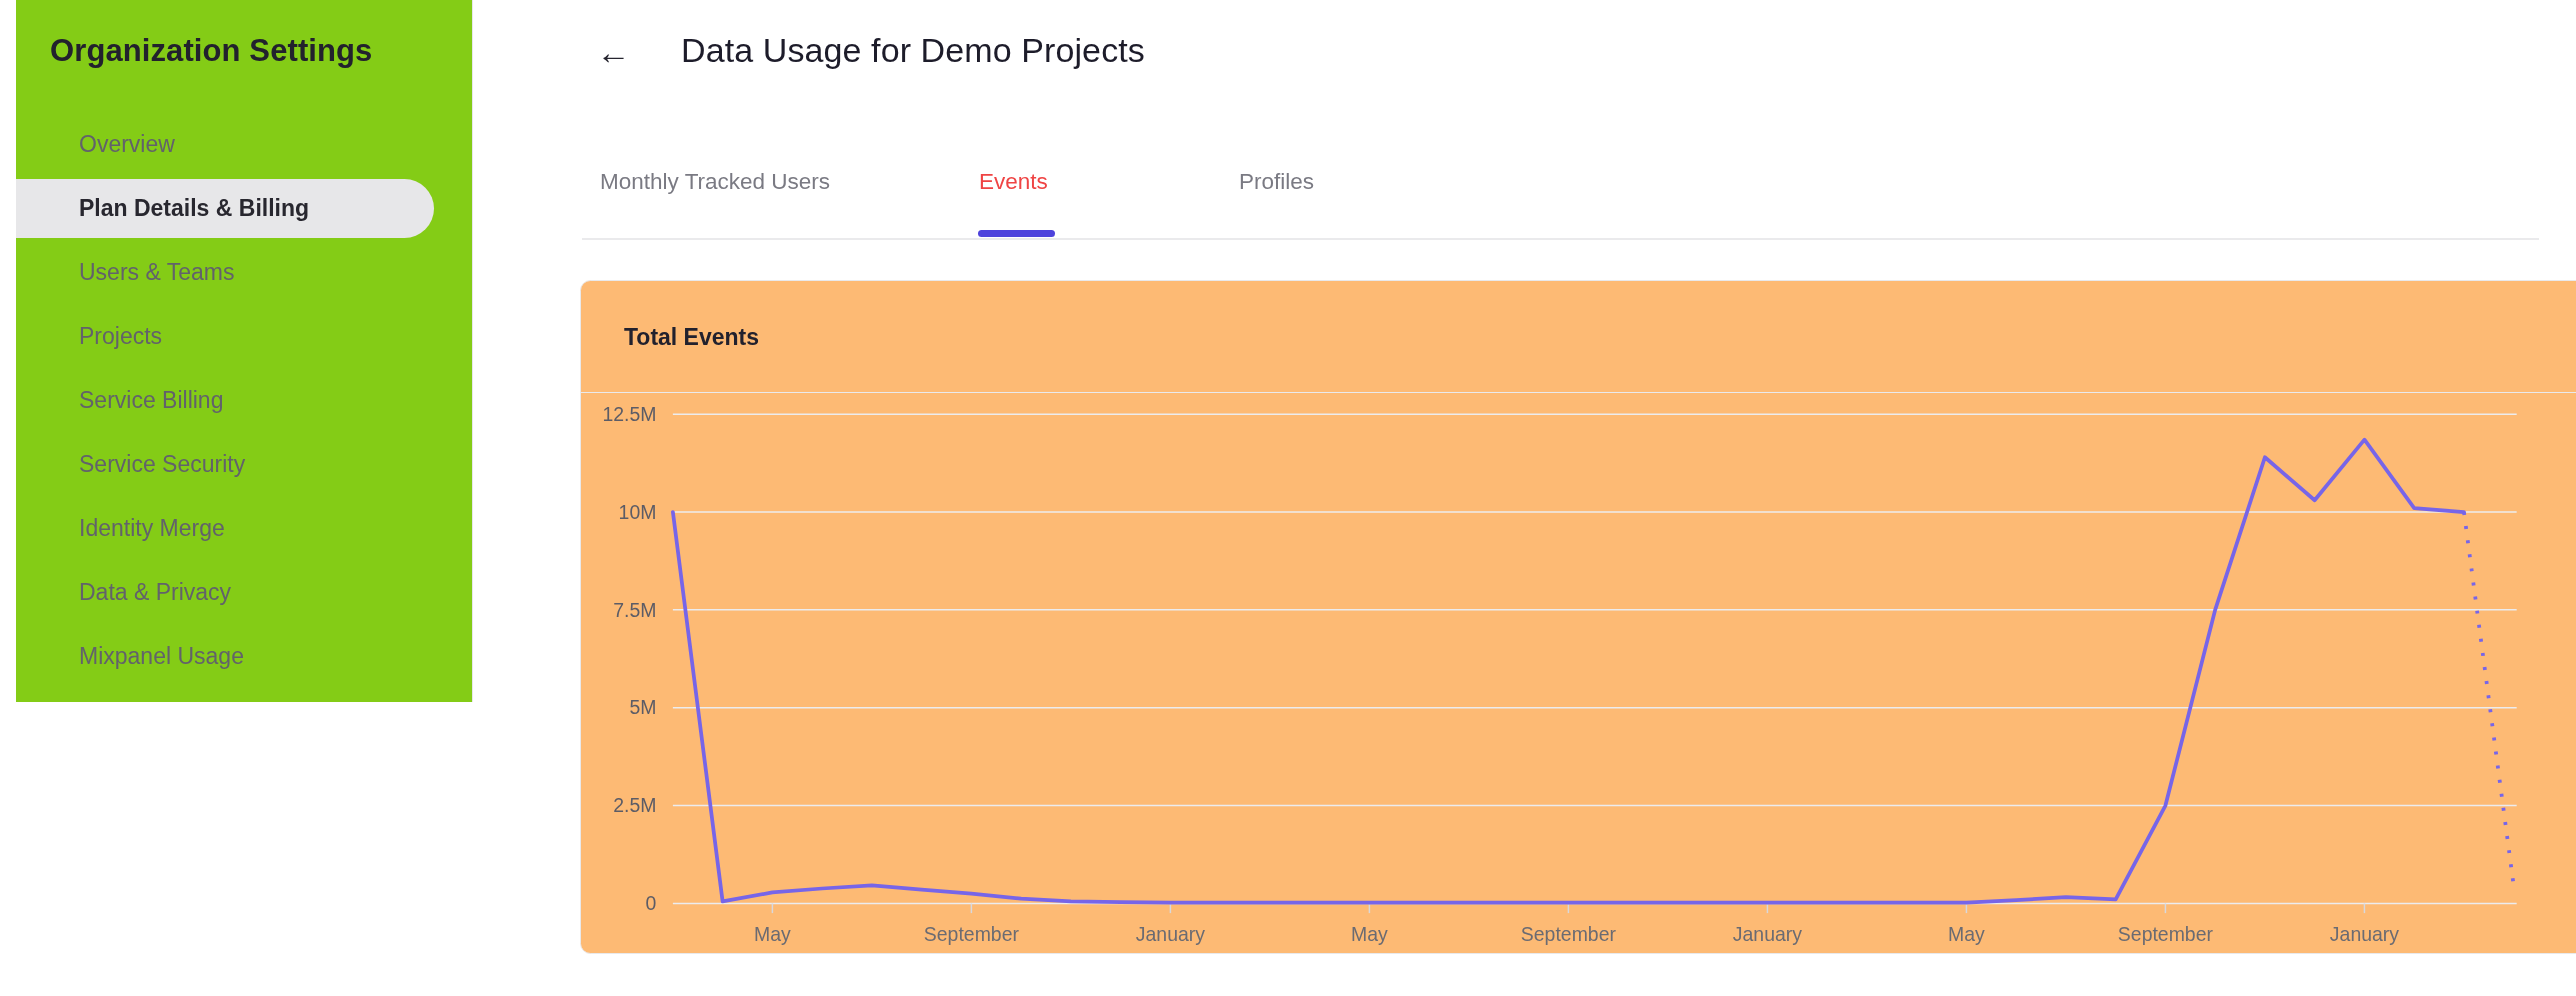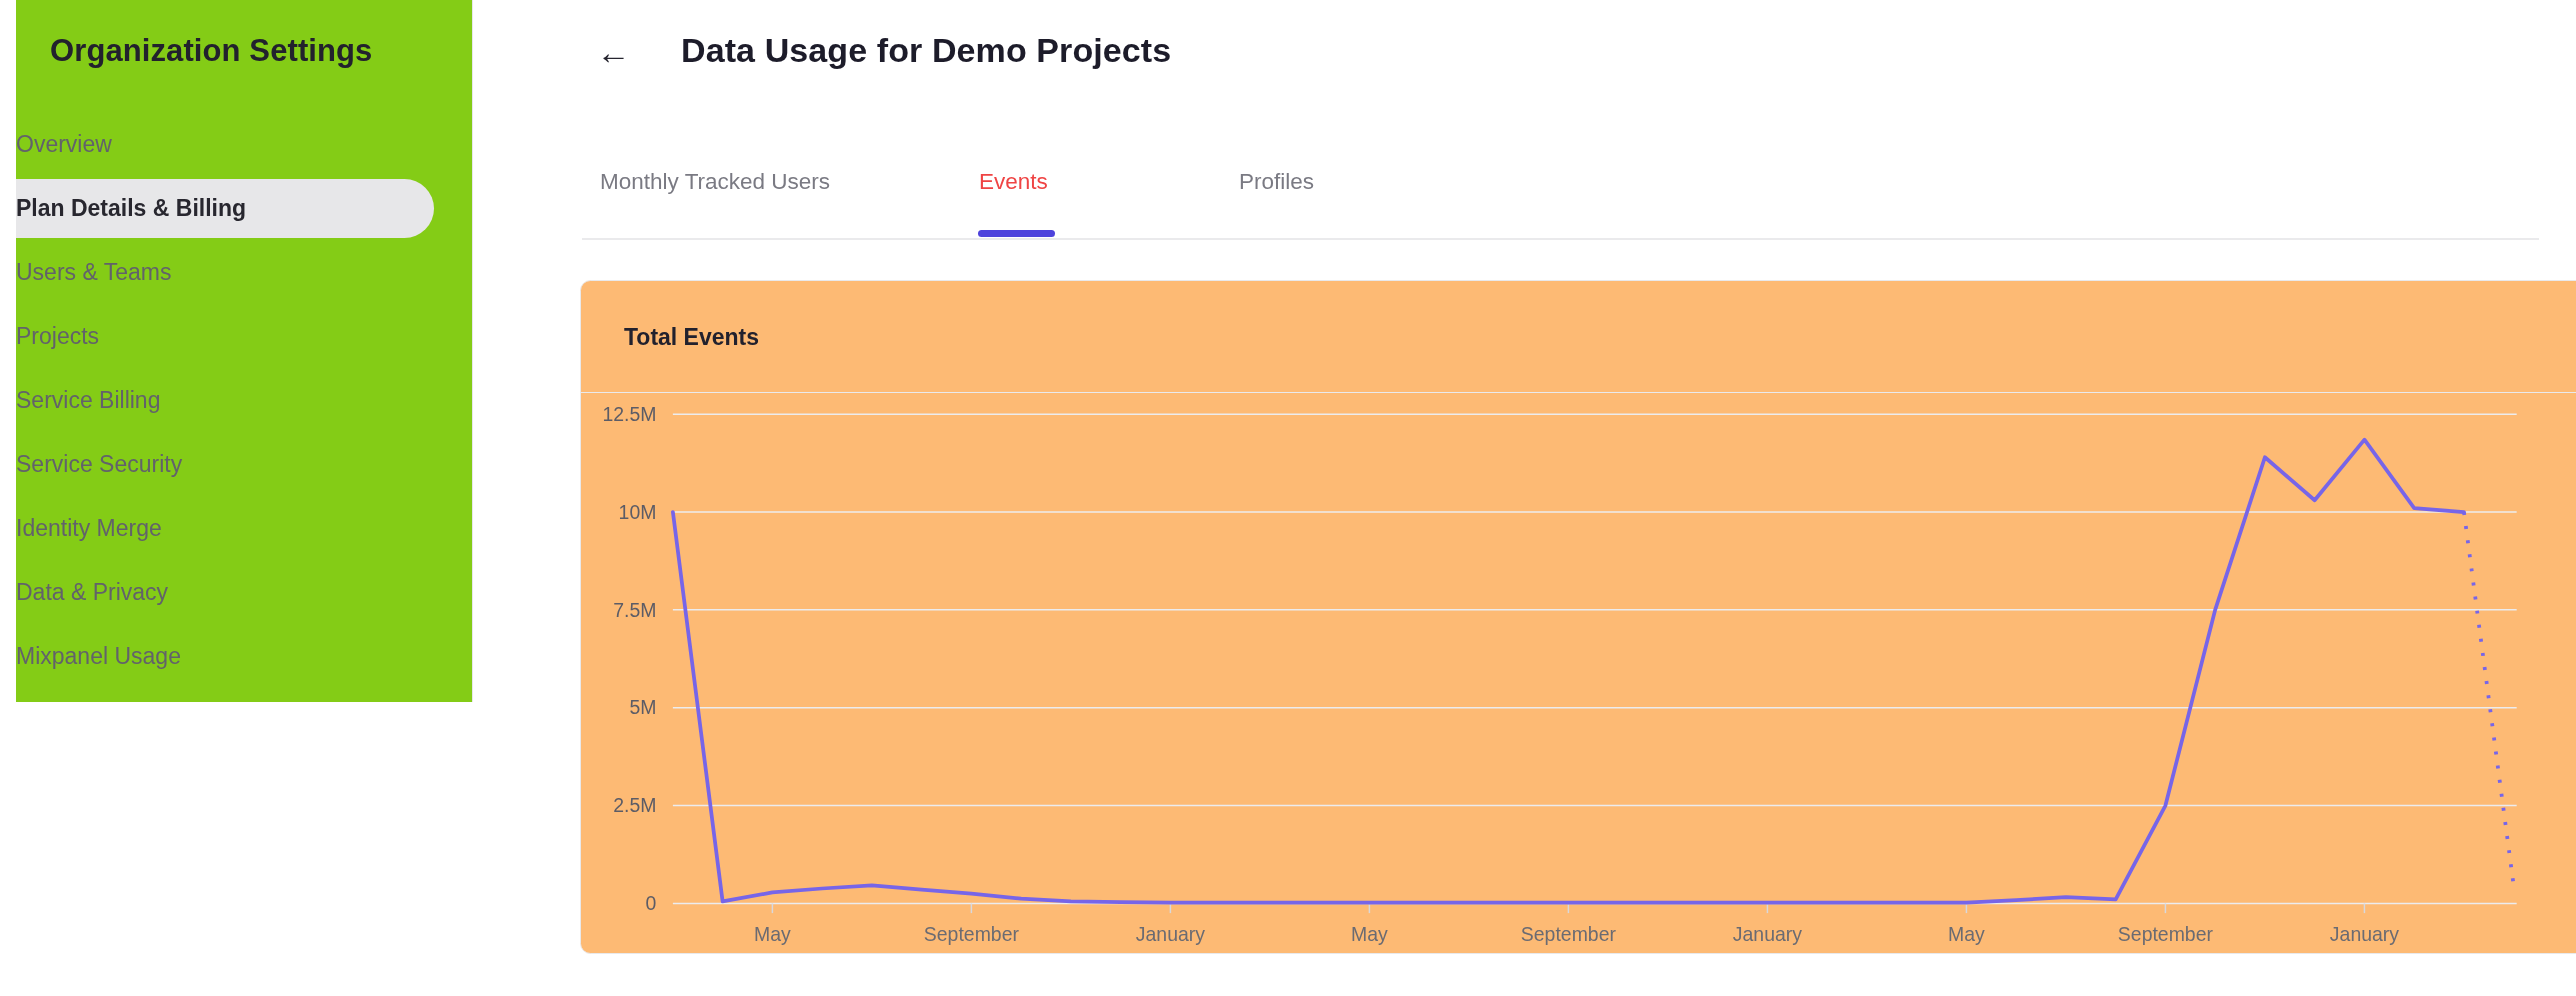--- a/index.html
+++ b/index.html
@@ -6,33 +6,33 @@
   * { margin:0; padding:0; box-sizing:border-box; }
   html,body { width:2576px; height:997px; overflow:hidden; background:#ffffff;
               font-family:"Liberation Sans","DejaVu Sans",sans-serif; }
 
   
   .sidebar { position:absolute; left:0; top:0; width:457px; height:702px;
              background:#84cc16; border-right:1.5px solid #e7e7ea;margin-left:16px; }
   .sidebar h1 { position:absolute; left:34px; top:33px; font-size:31px; font-weight:700;
                 color:#22212d; letter-spacing:0.1px; }
   .side-nav { position:absolute; left:0; top:112px; width:100%; }
-  .side-item { position:relative; height:64px; line-height:64px; 
+  .side-item { position:relative; height:64px; line-height:64px; padding-left:63px;
                font-size:23px; color:#62626b; cursor:pointer; white-space:nowrap; }
   .side-item.selected { color:#28272f; font-weight:700; }
   .side-item.selected::before { content:""; position:absolute; left:0; top:3px;
                width:418px; height:59px; background:#e7e7e9; border-radius:0 30px 30px 0; z-index:-1; }
   .side-item { z-index:1; }
   .side-nav { z-index:1; }
 
   
   .back-btn { position:absolute; left:591px; top:30px; width:45px; height:45px;
               font-size:34px; color:#26252f; background:none; border:none; cursor:pointer;
               line-height:45px; text-align:center; }
-  .page-title { position:absolute; left:681px; top:31px; font-size:34px; font-weight:700;
+  .page-title { position:absolute; left:681px; top:31px; font-size:34px; font-weight:400;
                 color:#1d1c2a; letter-spacing:0.1px; }
 
   
   .tab { position:absolute; top:169px; font-size:22.5px; color:#7a7a83; cursor:pointer; white-space:nowrap; }
   .tab-mtu { left:600px; }
   .tab-events { left:979px; color:#ef4444; }
   .tab-profiles { left:1239px; }
   .tab-underline { position:absolute; left:978px; top:230px; width:77px; height:6.7px;
                    border-radius:3.7px; background:#4e43dc; }
   .tabs-divider { position:absolute; left:582px; top:238px; width:1957px; height:1.5px; background:#eaeaec; }

